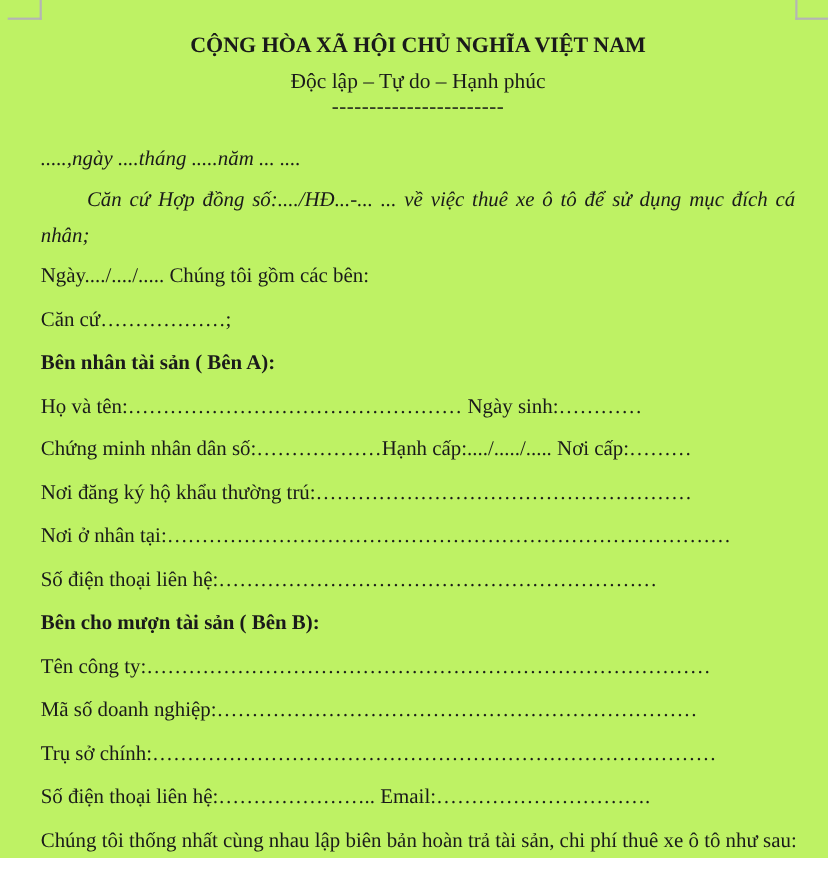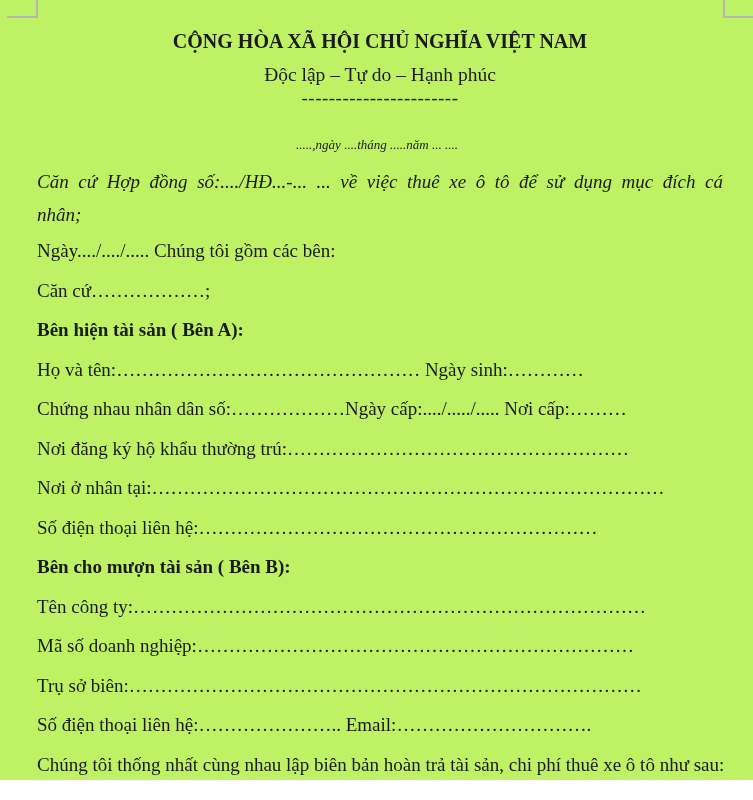--- a/index.html
+++ b/index.html
@@ -39,35 +39,36 @@
     font-weight: normal; font-size: 19.5px;
     text-align: center; line-height: 28px;
     margin-top: 6px;
   }
   .dashes {
     text-align: center; line-height: 14px;
     font-size: 19px; letter-spacing: 0.5px;
     margin-top: 2px;
   }
   .date {
-    font-style: italic; font-size: 13px;
-    text-align: center; line-height: 30px;
+    font-style: italic; font-size: 19px;
+    text-align: left; line-height: 30px;
     margin-top: 25px; padding-right: 6px;
   }
   .title {
     font-weight: bold; font-size: 20px;
     text-align: center; line-height: 28px;
     margin-top: 5px;
   }
   .body { margin-top: 5px; font-size: 19px; }
   .p1 { font-style: italic; }
   .p1 .jline {
     line-height: 33px;
     text-align: justify;
     text-align-last: justify;
+    margin-left: 42px;
   }
   .p1 .lline { line-height: 33px; }
   .line {
     line-height: 39.5px;
     white-space: nowrap;
     overflow: hidden;
   }
   .heading { font-weight: bold; }
 </style>
 </head>
@@ -93,39 +94,39 @@
 
       <div class="p1">
         <div class="jline">Căn cứ Hợp đồng số:..../HĐ...-... ... về việc thuê xe ô tô để sử dụng mục đích cá</div>
         <div class="lline">nhân;</div>
       </div>
 
       <div class="line">Ngày..../..../..... Chúng tôi gồm các bên:</div>
 
       <div class="line">Căn cứ………………;</div>
 
-      <div class="line heading">Bên hiện tài sản ( Bên A):</div>
+      <div class="line heading">Bên nhân tài sản ( Bên A):</div>
 
       <div class="line">Họ và tên:………………………………………… Ngày sinh:…………</div>
 
-      <div class="line">Chứng nhau nhân dân số:………………Ngày cấp:..../...../..... Nơi cấp:………</div>
+      <div class="line">Chứng minh nhân dân số:………………Hạnh cấp:..../...../..... Nơi cấp:………</div>
 
       <div class="line">Nơi đăng ký hộ khẩu thường trú:………………………………………………</div>
 
       <div class="line">Nơi ở nhân tại:………………………………………………………………………</div>
 
       <div class="line">Số điện thoại liên hệ:………………………………………………………</div>
 
       <div class="line heading">Bên cho mượn tài sản ( Bên B):</div>
 
       <div class="line">Tên công ty:………………………………………………………………………</div>
 
       <div class="line">Mã số doanh nghiệp:……………………………………………………………</div>
 
-      <div class="line">Trụ sở biên:………………………………………………………………………</div>
+      <div class="line">Trụ sở chính:………………………………………………………………………</div>
 
       <div class="line">Số điện thoại liên hệ:………………….. Email:………………………….</div>
 
       <div class="line">Chúng tôi thống nhất cùng nhau lập biên bản hoàn trả tài sản, chi phí thuê xe ô tô như sau:</div>
 
     </div>
   </div>
 </div>
 
 </body></html>

